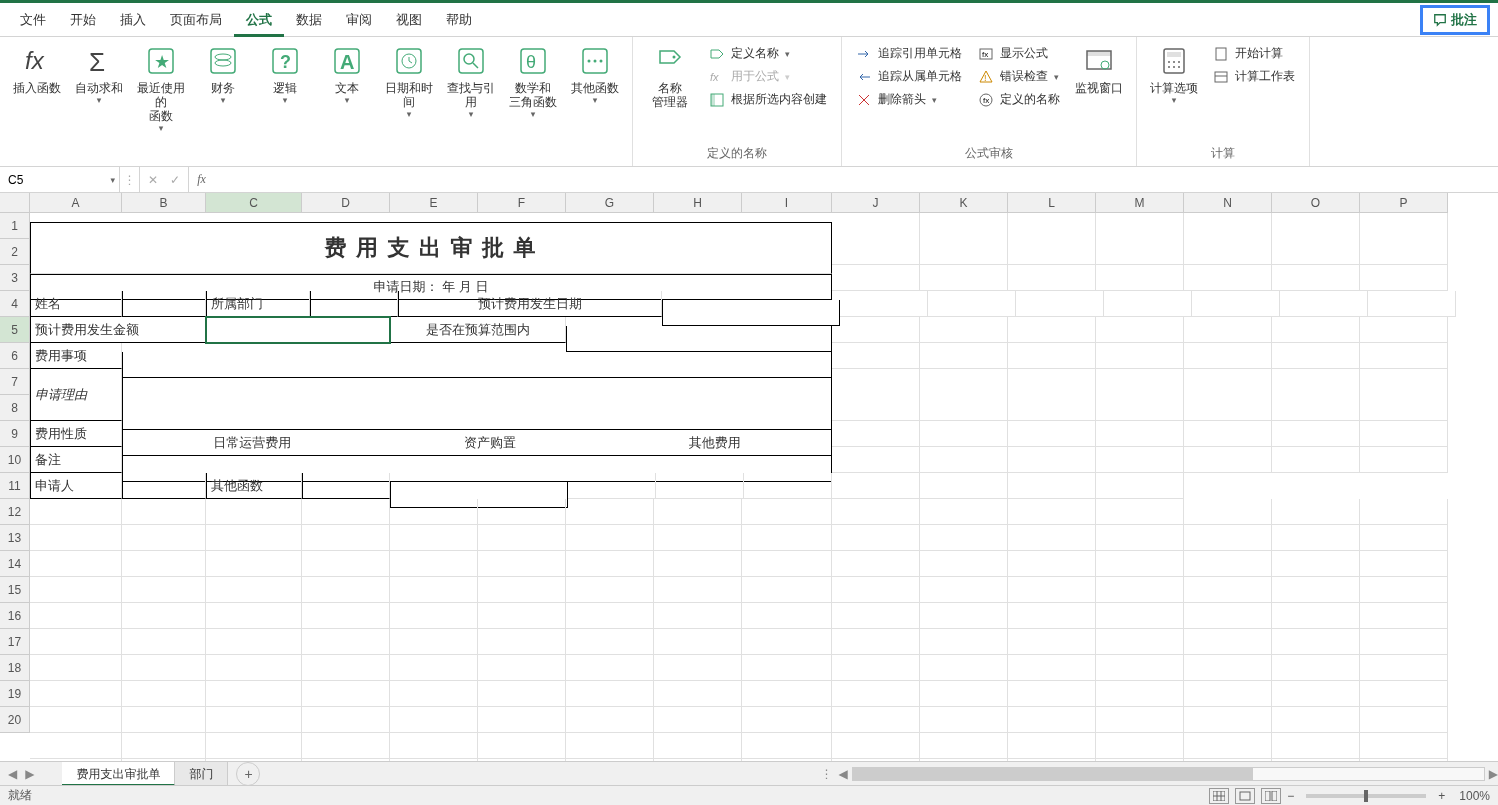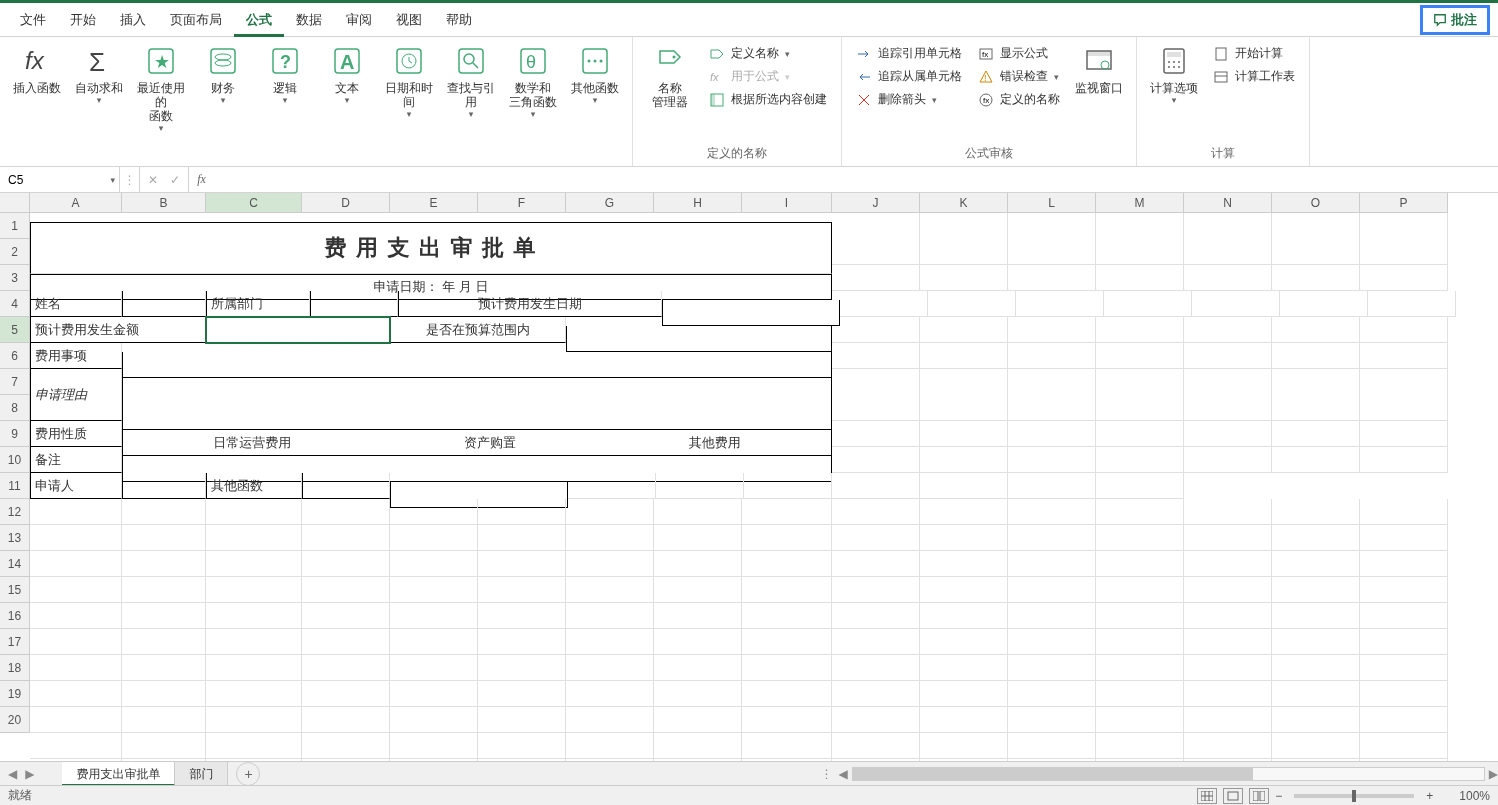--- a/index.html
+++ b/index.html
@@ -788,15 +788,15 @@
         <svg width="12" height="10">
           <rect x="0" y="0" width="5" height="10" fill="none" stroke="#666"></rect>
           <rect x="7" y="0" width="5" height="10" fill="none" stroke="#666"></rect>
         </svg>
       </div>
     <span style="cursor:pointer">−</span>
     <div class="zoom-slider">
         <div class="thumb"></div>
       </div>
     <span style="cursor:pointer">+</span>
-    <span style="margin-left:20px">100%</span>
+    <span style="margin-left:8px">100%</span>
   </div>
 </div>
 
 </body></html>

